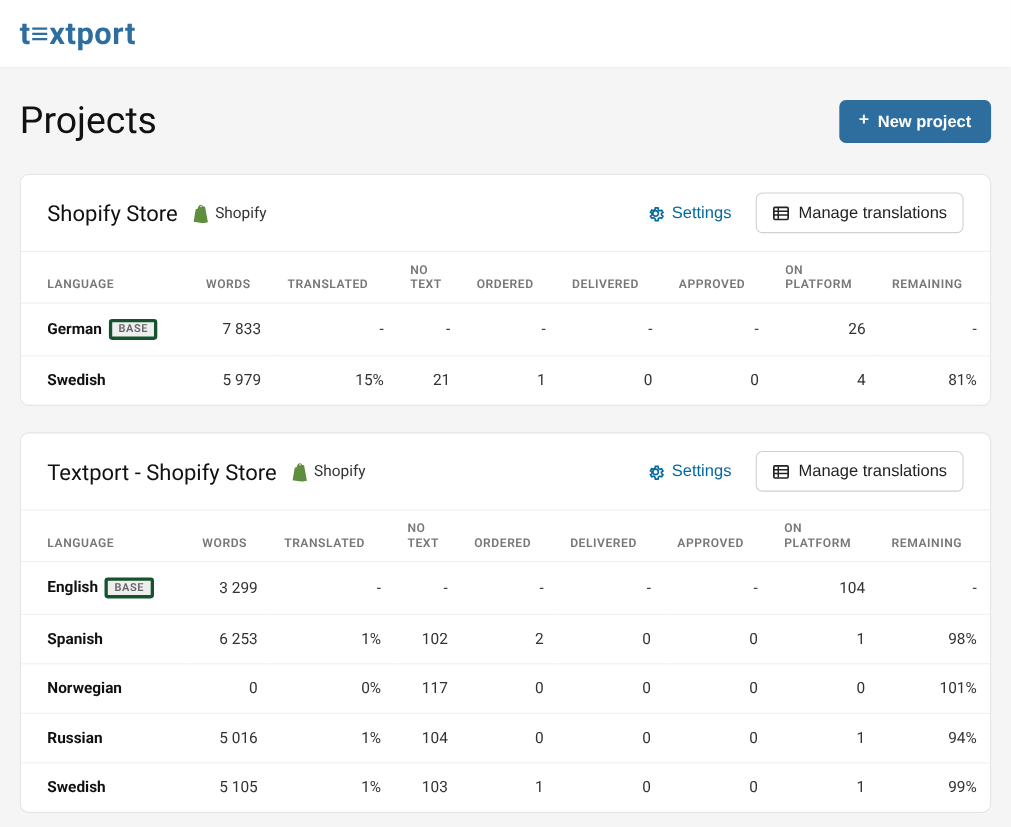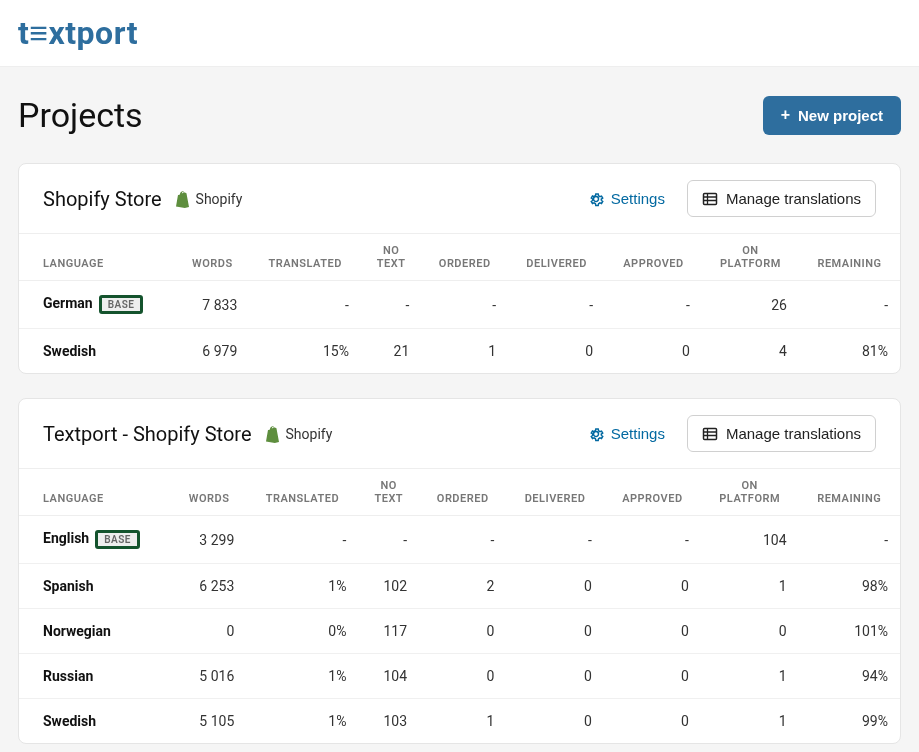--- a/index.html
+++ b/index.html
@@ -8,21 +8,21 @@
   background: #f5f5f5;
   color: #1a1a1a;
   width: 919px;
 }
 .topbar {
   background: #fff;
   padding: 14px 18px;
   border-bottom: 1px solid #eee;
 }
 .logo {
-  font-size: 32px;
+  font-size: 28px;
   font-weight: 700;
   color: #2e6e9e;
   letter-spacing: 0.5px;
 }
 .page {
   padding: 28px 18px 20px;
 }
 .page-header {
   display: flex;
   align-items: center;
@@ -108,21 +108,21 @@
 }
 table {
   width: 100%;
   border-collapse: collapse;
 }
 thead th {
   font-size: 11px;
   font-weight: 600;
   color: #777;
   letter-spacing: 0.5px;
-  text-align: center;
+  text-align: left;
   padding: 10px 12px;
   border-top: 1px solid #eee;
   border-bottom: 1px solid #eee;
   vertical-align: bottom;
 }
 thead th:first-child { text-align: left; padding-left: 24px; }
 tbody td {
   font-size: 14px;
   color: #333;
   text-align: right;
@@ -210,21 +210,21 @@
               <td>-</td>
               <td>-</td>
               <td>-</td>
               <td>-</td>
               <td>-</td>
               <td>26</td>
               <td>-</td>
             </tr>
             <tr>
               <td><span class="lang-name">Swedish</span></td>
-              <td>6 979</td>
+              <td>5 979</td>
               <td>15%</td>
               <td>21</td>
               <td>1</td>
               <td>0</td>
               <td>0</td>
               <td>4</td>
               <td>81%</td>
             </tr>
           </tbody>
         </table>

